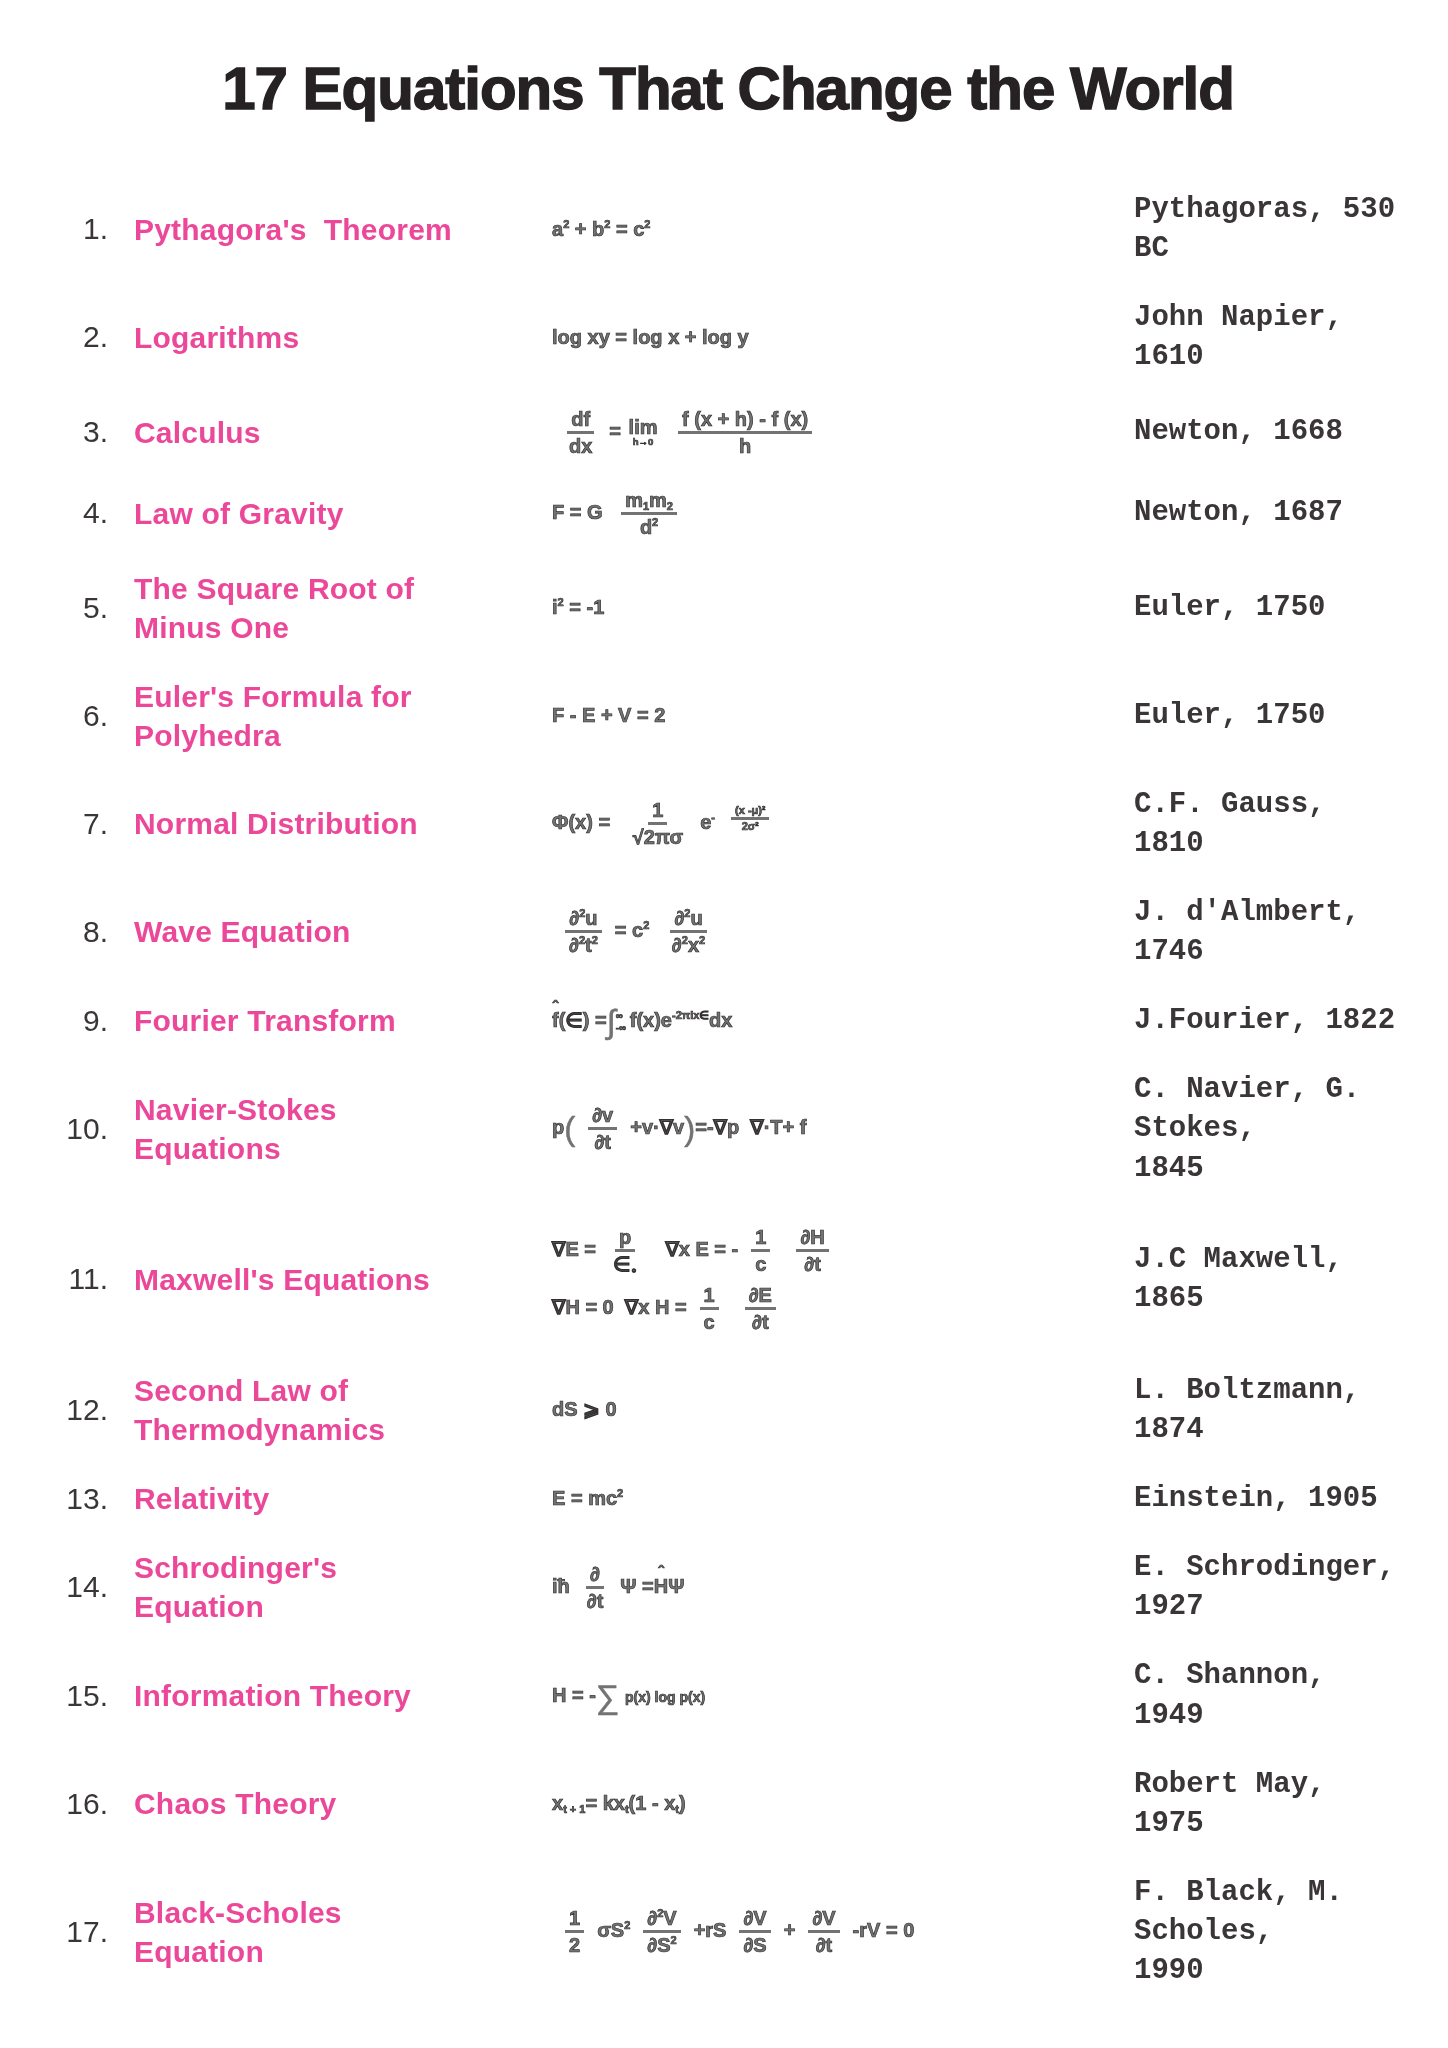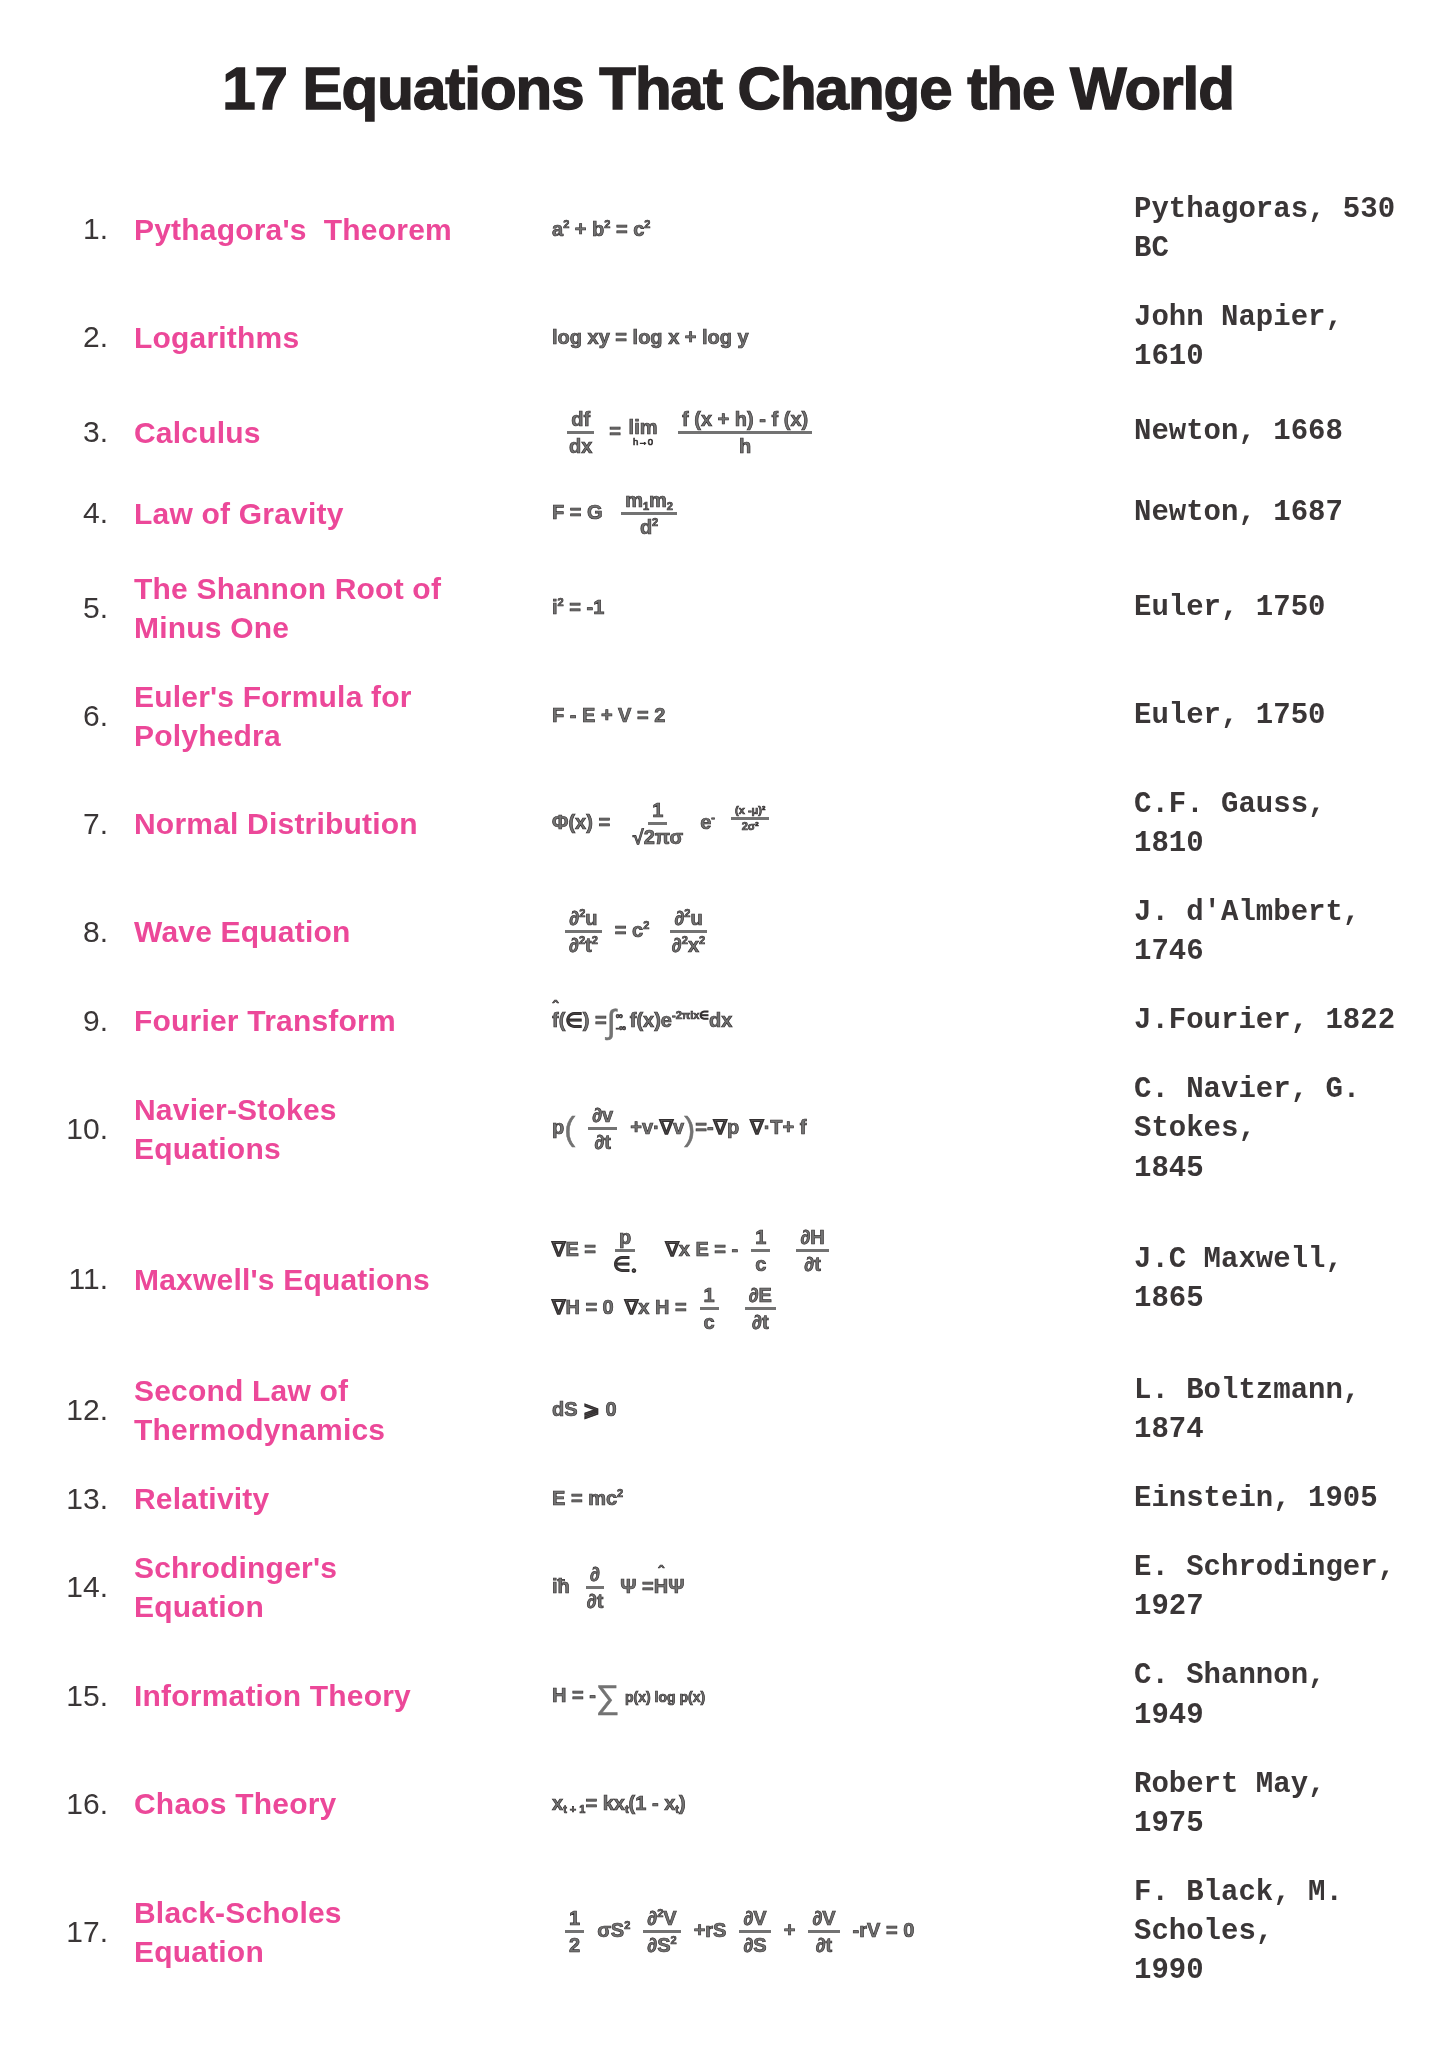--- a/index.html
+++ b/index.html
@@ -42,21 +42,21 @@
     font-size:29px;font-weight:700;color:#3a3637;
     white-space:pre-wrap;line-height:1.35;font-family:Liberation Mono, monospace;
   }
   
   .eq sup{font-size:55%;vertical-align:.7em;line-height:0;}
   .eq sub{font-size:55%;vertical-align:-.25em;line-height:0;}
   f{display:inline-flex;flex-direction:column;align-items:center;vertical-align:middle;margin:0 13px;text-align:center;}
   f n{display:block;border-bottom:3px solid currentColor;padding:0 4px;line-height:1.2;}
   f d{display:block;padding:0 4px;line-height:1.2;}
   st{display:inline-flex;flex-direction:column;align-items:center;vertical-align:middle;line-height:1;margin:0 2px;}
-  st x{font-size:48%;line-height:1.1;font-weight:400;}
+  st x{font-size:48%;line-height:1.1;font-weight:700;}
   lm{display:inline-flex;flex-direction:column;justify-content:space-between;height:2.3em;vertical-align:middle;font-size:48%;line-height:1;margin:0 4px 0 0;}
   lm x{line-height:1;}
   bg{font-size:165%;font-weight:400;line-height:0;display:inline-block;vertical-align:middle;-webkit-text-stroke:.5px;}
   ht{position:relative;display:inline-block;}
   ht::after{content:"ˆ";position:absolute;left:50%;top:-.55em;transform:translateX(-50%);font-size:85%;line-height:1;}
   sm{font-size:70%;}
 </style>
 </head>
 <body>
 
@@ -95,21 +95,21 @@
     <div class="name">Law of Gravity</div>
     <div class="eq">F = G <f>
             <n>m<sub>1</sub>m<sub>2</sub></n>
             <d>d<sup>2</sup></d>
           </f></div>
     <div class="attr">Newton, 1687</div>
   </div>
 
   <div class="row">
     <div class="num">5.</div>
-    <div class="name">The Shannon Root of
+    <div class="name">The Square Root of
 Minus One</div>
     <div class="eq">i<sup>2</sup> = -1</div>
     <div class="attr">Euler, 1750</div>
   </div>
 
   <div class="row">
     <div class="num">6.</div>
     <div class="name">Euler's Formula for
 Polyhedra</div>
     <div class="eq">F - E + V = 2</div>

